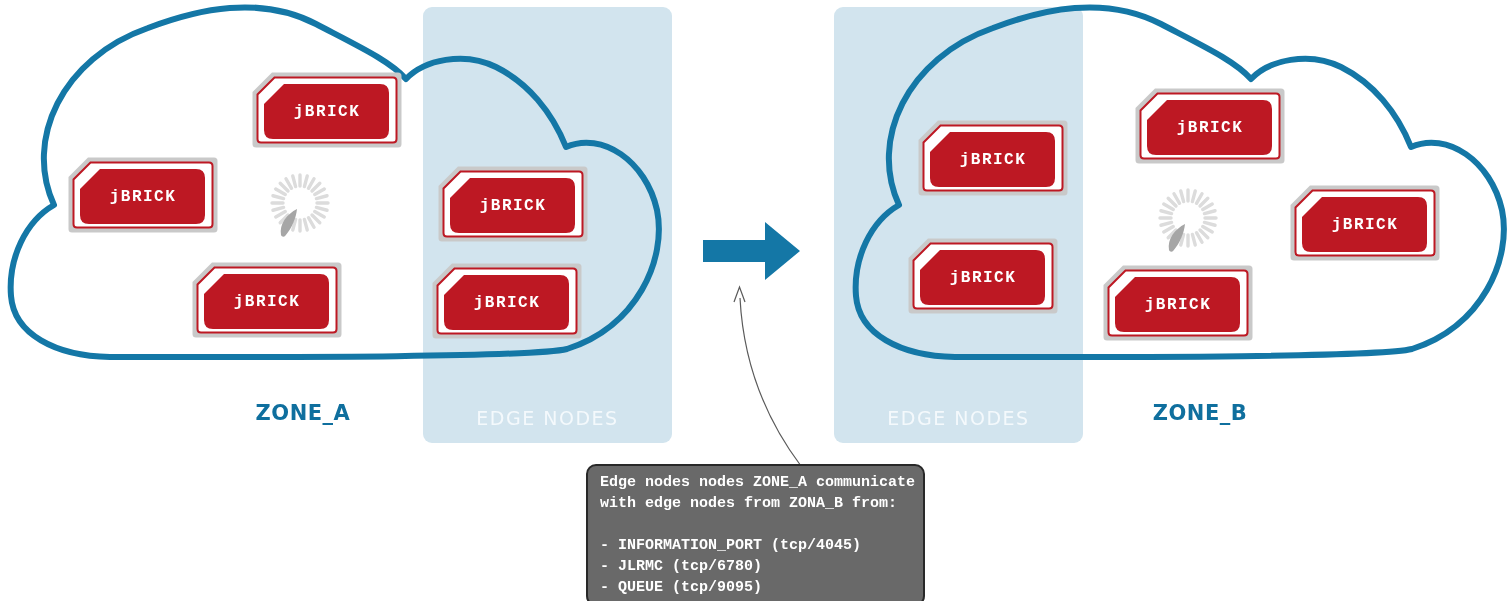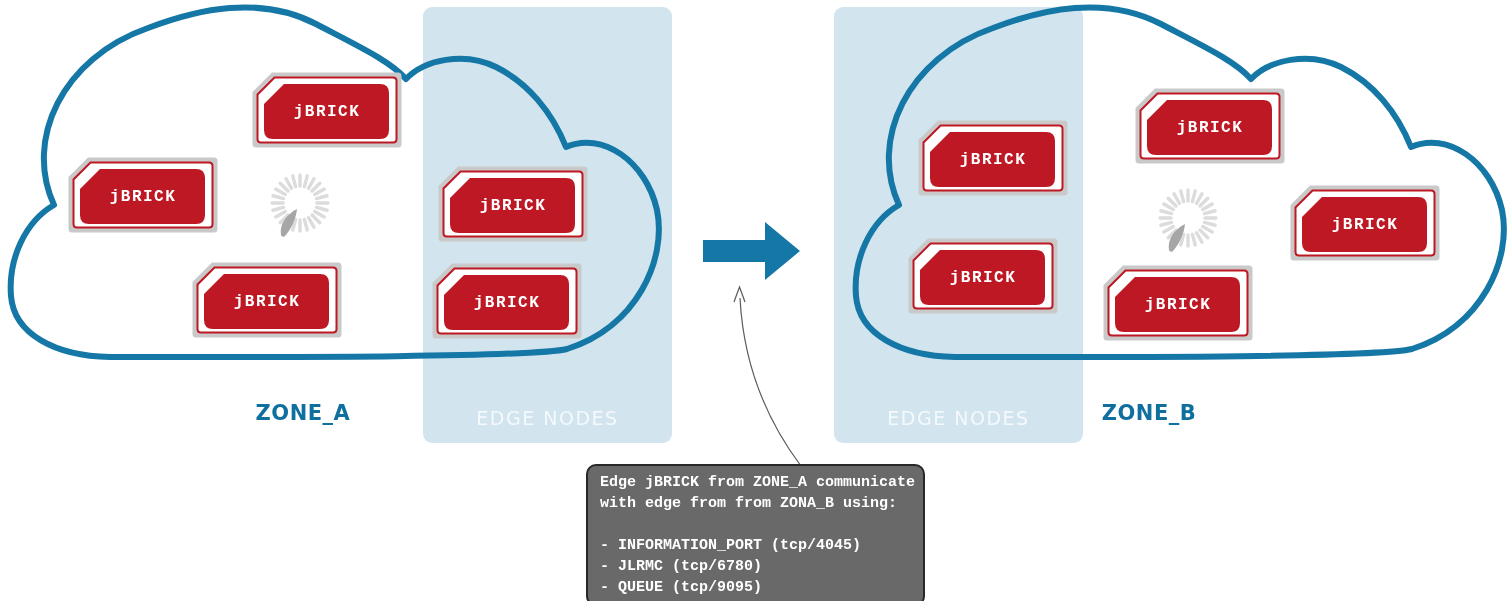--- a/index.html
+++ b/index.html
@@ -20,21 +20,21 @@
     position:absolute;left:13px;top:12px;width:124px;height:55px;
     display:flex;align-items:center;justify-content:center;
     color:var(--node-text,#ffffff);font-family:"Liberation Mono",monospace;
     font-weight:bold;font-size:16px;letter-spacing:1.5px;
   }
   .zone-label{
     position:absolute;top:369px;width:146px;text-align:center;z-index:4;
     color:var(--zone-label,#0f6f9e);font-weight:bold;font-size:21px;letter-spacing:.5px;margin-top:32px;
   }
   #zone-a-label{left:230px;}
-  #zone-b-label{left:1076px;}
+  #zone-b-label{left:1127px;}
   .edge-label{
     position:absolute;top:407px;width:249px;text-align:center;z-index:4;
     color:var(--edge-region-text,#f4f9fc);font-size:19px;letter-spacing:1.5px;
   }
   #edge-label-a{left:423px;}
   #edge-label-b{left:834px;}
   #annotation-box{
     position:absolute;left:586px;top:464px;width:339px;min-height:133px;
     box-sizing:border-box;padding:6px 12px;z-index:5;
     background:var(--annotation-bg,#696969);
@@ -136,22 +136,22 @@
       </g>
   </svg>
 
   <div id="zone-a-label" class="zone-label">ZONE_A</div>
   <div id="zone-b-label" class="zone-label">ZONE_B</div>
 
   <div id="edge-label-a" class="edge-label">EDGE NODES</div>
   <div id="edge-label-b" class="edge-label">EDGE NODES</div>
 
   <div id="annotation-box">
-    <div class="annotation-line">Edge jBRICK from ZONE_A communicate</div>
-    <div class="annotation-line">with edge from from ZONA_B using:</div>
+    <div class="annotation-line">Edge nodes nodes ZONE_A communicate</div>
+    <div class="annotation-line">with edge nodes from ZONA_B from:</div>
     <div class="annotation-line"></div>
     <div class="annotation-line">- INFORMATION_PORT (tcp/4045)</div>
     <div class="annotation-line">- JLRMC (tcp/6780)</div>
     <div class="annotation-line">- QUEUE (tcp/9095)</div>
   </div>
 
 <div class="jbrick" style="left: 252px; top: 72px;">
       <svg class="jbrick-svg" viewBox="0 0 150 76">
         <use href="#brick"></use>
       </svg>

